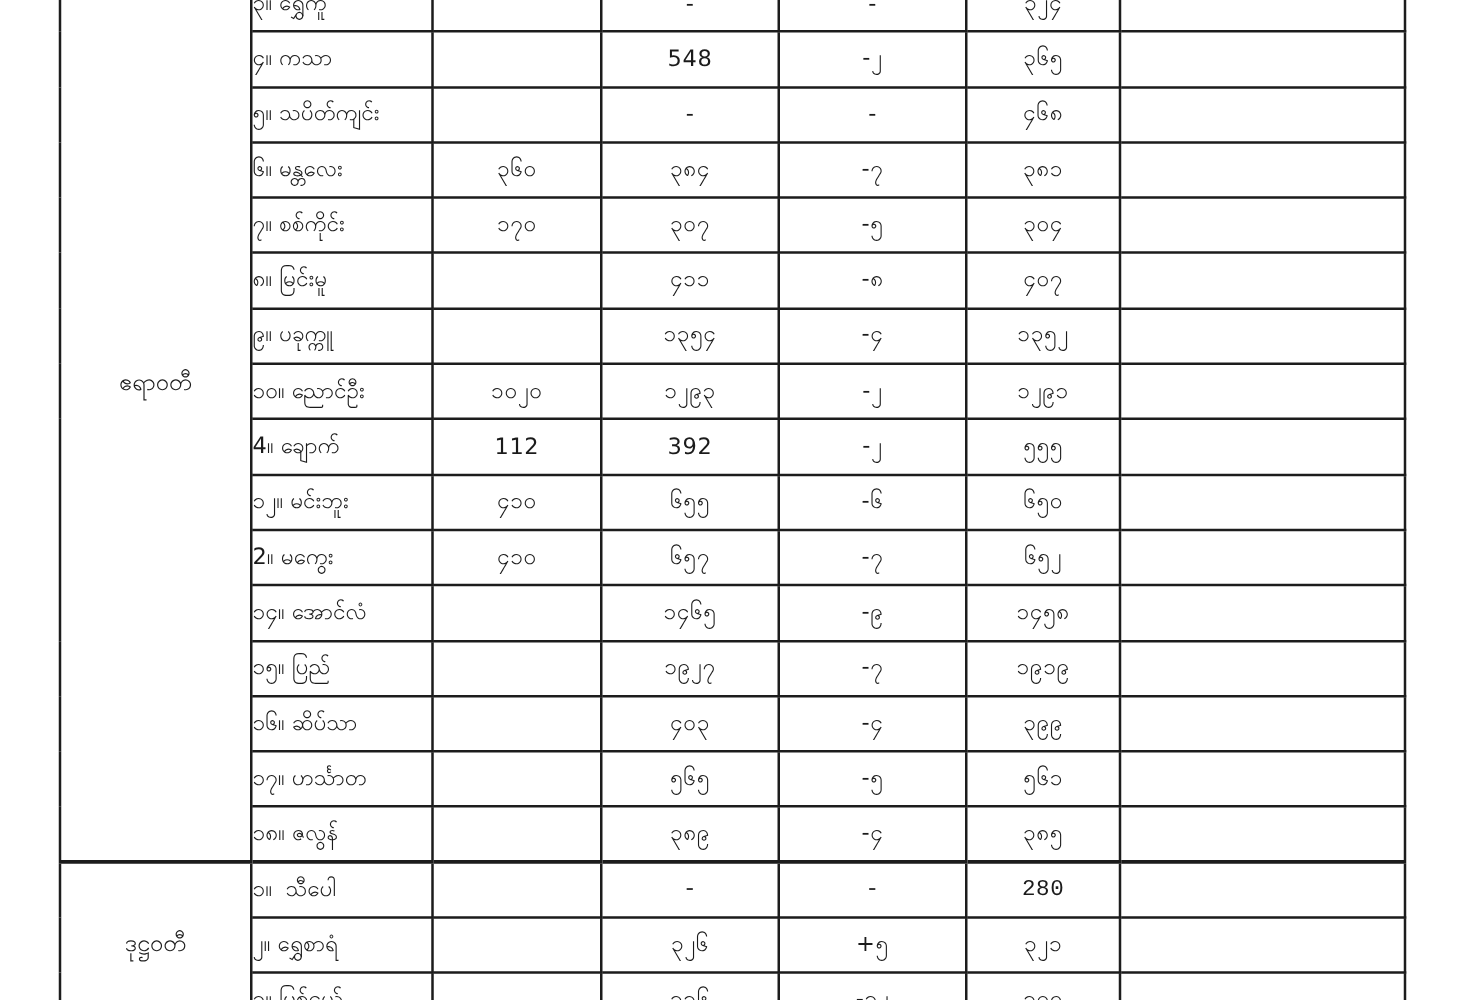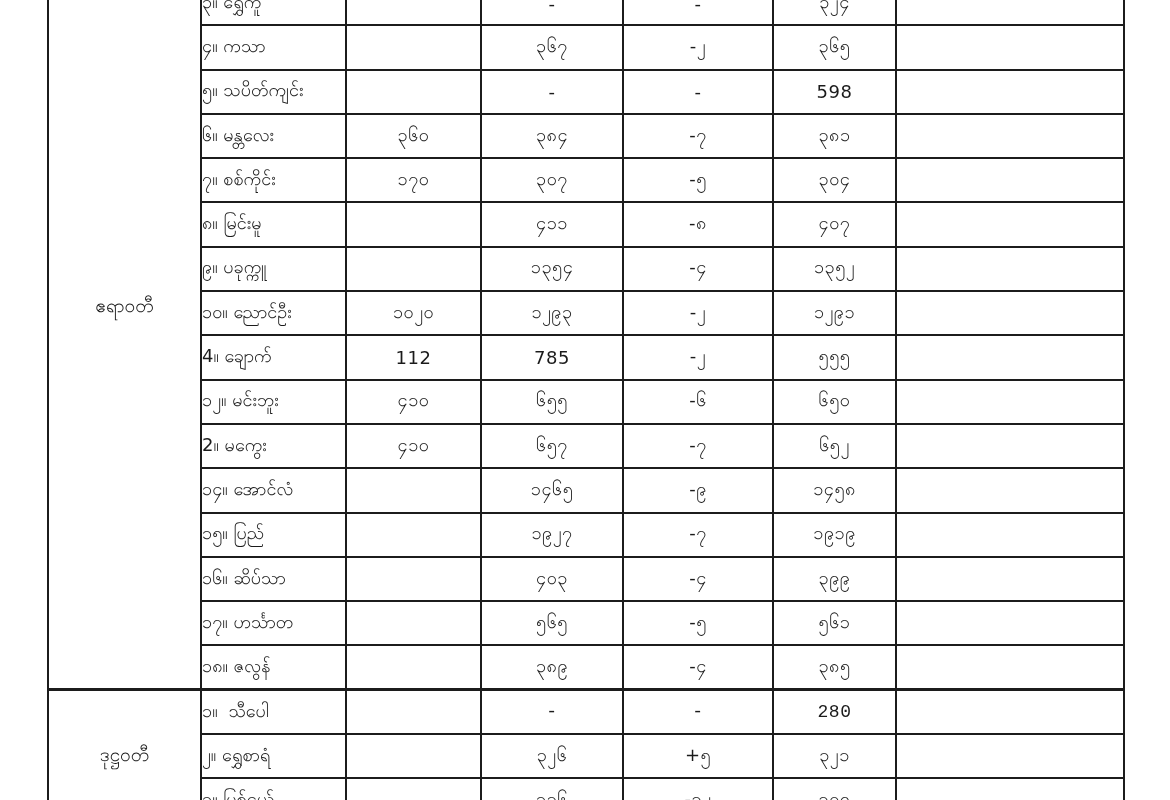--- a/index.html
+++ b/index.html
@@ -81,31 +81,31 @@
           <td class="c-station">၃။ ရွှေကူ</td>
           <td class="c-num"></td>
           <td class="c-num">-</td>
           <td class="c-num">-</td>
           <td class="c-num">၃၂၄</td>
           <td class="c-num"></td>
         </tr>
         <tr>
           <td class="c-station">၄။ ကသာ</td>
           <td class="c-num"></td>
-          <td class="c-num">၃၆၇</td>
+          <td class="c-num">548</td>
           <td class="c-num">-၂</td>
           <td class="c-num">၃၆၅</td>
           <td class="c-num"></td>
         </tr>
         <tr>
           <td class="c-station">၅။ သပိတ်ကျင်း</td>
           <td class="c-num"></td>
           <td class="c-num">-</td>
           <td class="c-num">-</td>
-          <td class="c-num">598</td>
+          <td class="c-num">၄၆၈</td>
           <td class="c-num"></td>
         </tr>
         <tr>
           <td class="c-station">၆။ မန္တလေး</td>
           <td class="c-num">၃၆၀</td>
           <td class="c-num">၃၈၄</td>
           <td class="c-num">-၇</td>
           <td class="c-num">၃၈၁</td>
           <td class="c-num"></td>
         </tr>
@@ -137,21 +137,21 @@
           <td class="c-station">၁၀။ ညောင်ဦး</td>
           <td class="c-num">၁၀၂၀</td>
           <td class="c-num">၁၂၉၃</td>
           <td class="c-num">-၂</td>
           <td class="c-num">၁၂၉၁</td>
           <td class="c-num"></td>
         </tr>
         <tr>
           <td class="c-station">4။ ချောက်</td>
           <td class="c-num">112</td>
-          <td class="c-num">785</td>
+          <td class="c-num">392</td>
           <td class="c-num">-၂</td>
           <td class="c-num">၅၅၅</td>
           <td class="c-num"></td>
         </tr>
         <tr>
           <td class="c-station">၁၂။ မင်းဘူး</td>
           <td class="c-num">၄၁၀</td>
           <td class="c-num">၆၅၅</td>
           <td class="c-num">-၆</td>
           <td class="c-num">၆၅၀</td>

